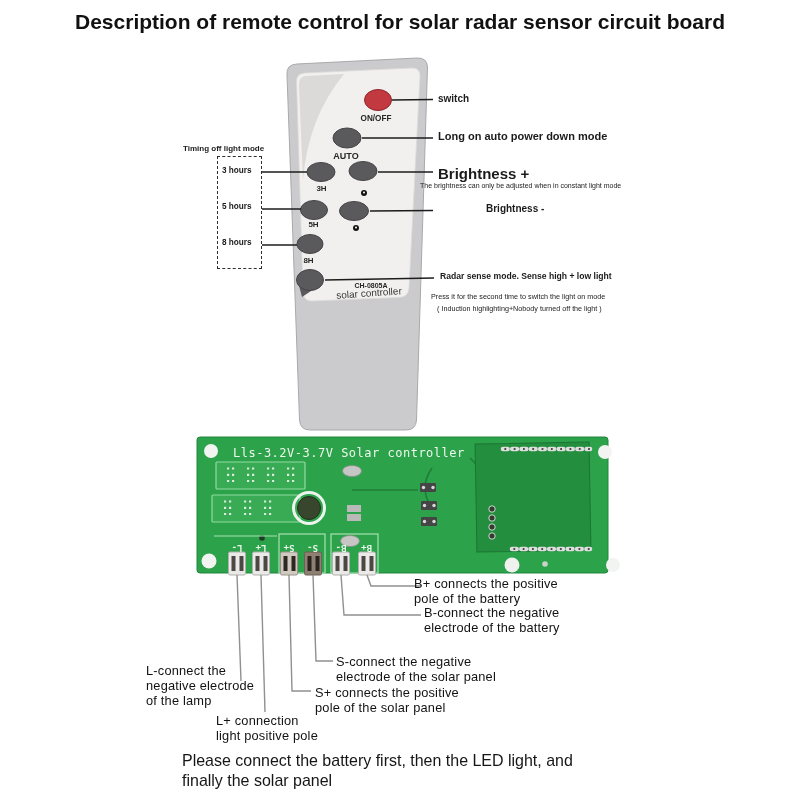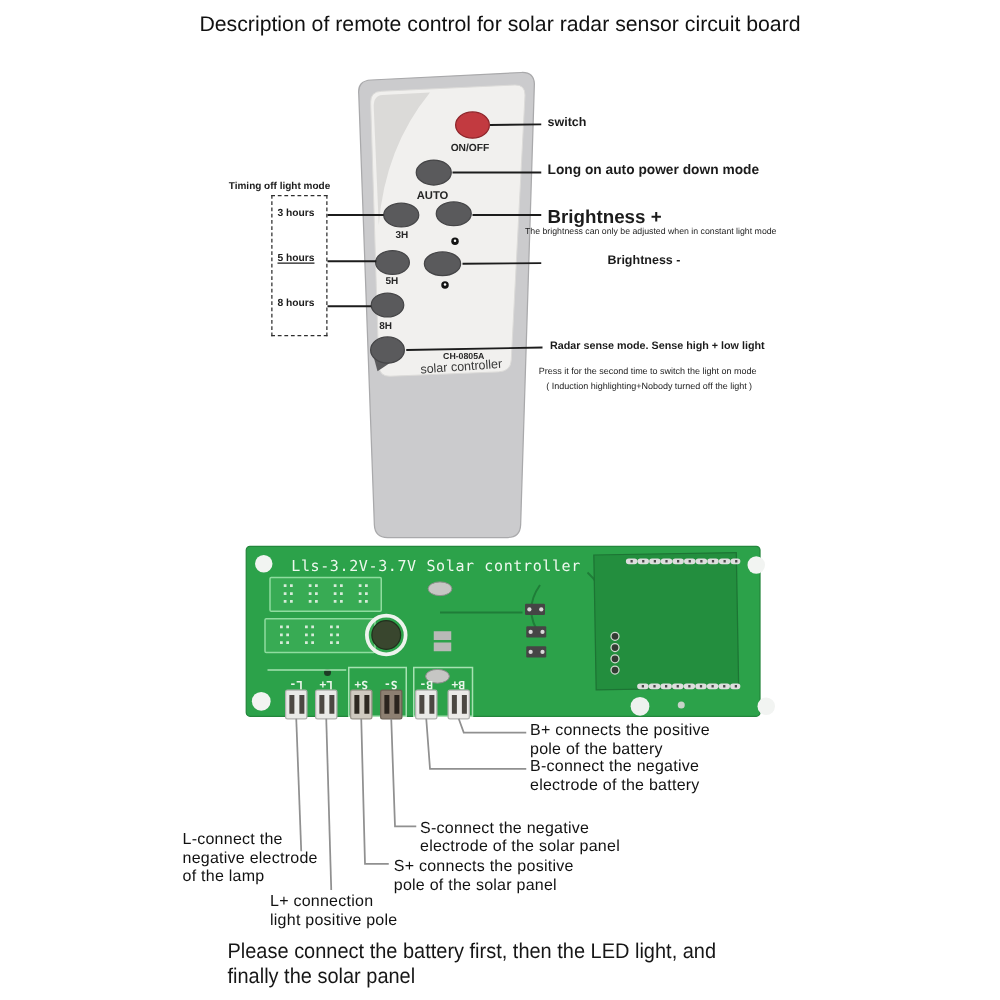--- a/index.html
+++ b/index.html
@@ -1,20 +1,20 @@
 <!DOCTYPE html>
 <html><head>
 <meta charset="utf-8">
 <style>
   html,body{margin:0;padding:0;background:#ffffff;}
   #canvas{position:relative;width:800px;height:800px;background:#ffffff;overflow:hidden;
           font-family:"Liberation Sans",sans-serif;color:#1b1b1b;}
   #art{position:absolute;left:0;top:0;}
   .lbl{position:absolute;white-space:nowrap;color:#1b1b1b;}
-  .title{left:0;top:10px;width:800px;text-align:center;font-size:17px;font-weight:normal;color:#111;}
+  .title{left:0;top:10px;width:800px;text-align:center;font-size:21px;font-weight:bold;color:#111;}
   .b{font-weight:bold;}
   .callout-sm{font-size:7px;color:#222;}
   .conn{position:absolute;font-size:12.8px;letter-spacing:.2px;line-height:1.18;color:#121212;white-space:nowrap;}
   .dashedbox{position:absolute;left:217px;top:156px;width:43px;height:111px;
              border:1.6px dashed #2e2e2e;background:#ffffff;}
   .hours{font-size:8.2px;font-weight:bold;}
   .footer{position:absolute;left:182px;top:751px;font-size:17px;line-height:1.2;color:#161616;
           transform:scaleX(.94);transform-origin:left top;white-space:nowrap;}
 </style>
 </head>
@@ -177,33 +177,33 @@
       <polyline points="289,575 292,691 311,691"></polyline>
       <polyline points="313,575 316,661 333,661"></polyline>
       <polyline points="341,575 344,615 421,615"></polyline>
       <polyline points="367,575 371,586 421,586"></polyline>
     </g>
   </svg>
 
   <div class="lbl b" style="left:183px;top:144px;font-size:8px;">Timing off light mode</div>
   <div class="dashedbox"></div>
   <div class="lbl hours" style="left:222px;top:166px;">3 hours</div>
-  <div class="lbl hours" style="left:222px;top:202px;text-decoration:underline;">5 hours</div>
+  <div class="lbl hours" style="left:222px;top:202px;">5 hours</div>
   <div class="lbl hours" style="left:222px;top:238px;">8 hours</div>
 
   <div class="lbl b" style="left:438px;top:93px;font-size:10px;">switch</div>
   <div class="lbl b" style="left:438px;top:130px;font-size:11px;">Long on auto power down mode</div>
   <div class="lbl b" style="left:438px;top:165px;font-size:15px;">Brightness +</div>
   <div class="lbl callout-sm" style="left:420px;top:182px;">The brightness can only be adjusted when in constant light mode</div>
   <div class="lbl b" style="left:438px;top:203px;font-size:10px;margin-left:48px;">Brightness -</div>
   <div class="lbl b" style="left:440px;top:271px;font-size:8.6px;">Radar sense mode. Sense high + low light</div>
   <div class="lbl" style="left:431px;top:292px;font-size:7.2px;">Press it for the second time to switch the light on mode</div>
   <div class="lbl" style="left:437px;top:304px;font-size:7.2px;">( Induction highlighting+Nobody turned off the light )</div>
 
-  <div class="conn" style="left:424px;top:576px;">
+  <div class="conn" style="left:414px;top:576px;">
     <div>B+ connects the positive</div>
     <div>pole of the battery</div>
   </div>
   <div class="conn" style="left:336px;top:654px;">
     <div>S-connect the negative</div>
     <div>electrode of the solar panel</div>
   </div>
   <div class="conn" style="left:424px;top:605px;">
     <div>B-connect the negative</div>
     <div>electrode of the battery</div>

